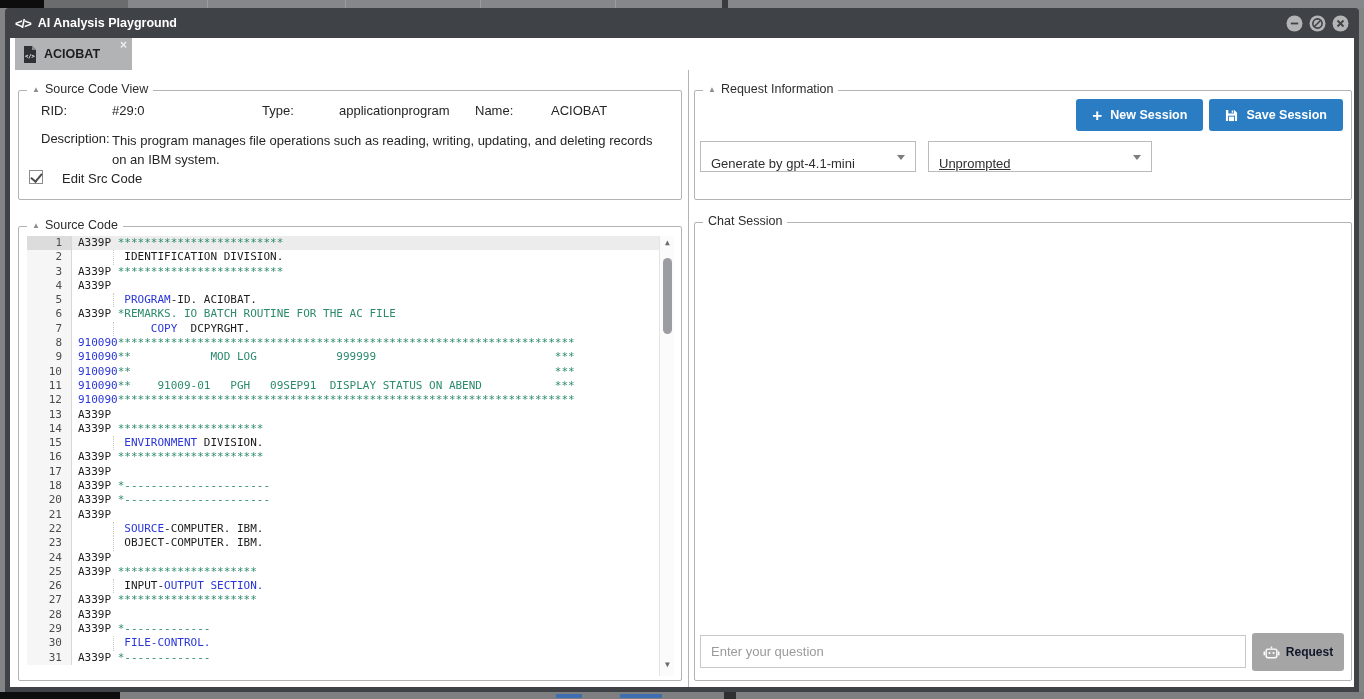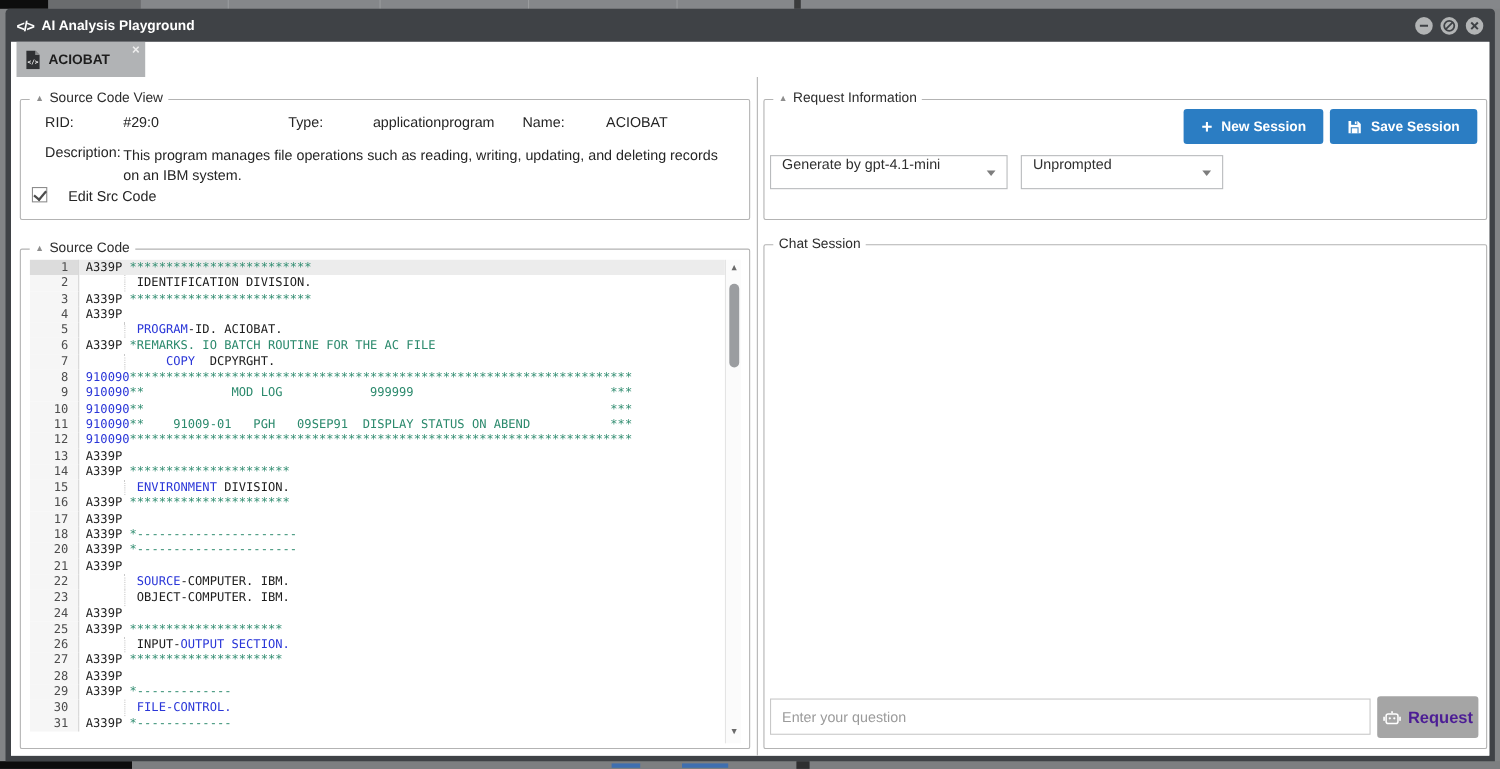--- a/index.html
+++ b/index.html
@@ -57,23 +57,23 @@
             border:solid #4c4c4c; border-width:0 2px 2px 0; transform:rotate(40deg); }
   .desc-val { position:absolute; left:93px; top:40px; width:548px; font-size:13px; color:#252525; line-height:19px; white-space:normal; }
 
   
   .ri-buttons { position:absolute; right:8px; top:8px; display:flex; gap:6px; }
   .blue-btn { height:32px; background:#2b7dc3; color:#fff; font-weight:bold; font-size:12.5px;
               border:none; border-radius:3px; display:flex; align-items:center; gap:8px;
               padding:0 16px; cursor:pointer; font-family:"Liberation Sans",sans-serif; }
   .plus-glyph { font-size:17px; font-weight:bold; line-height:17px; }
   .dropdown { position:absolute; top:50px; height:31px; background:#fff; border:1px solid #b9bbbd;
-              display:flex; align-items:flex-start; padding:0 10px; font-size:13px; color:#2f2f2f; cursor:pointer; }
+              display:flex; align-items:flex-end; padding:0 10px; font-size:13px; color:#2f2f2f; cursor:pointer; }
   #dd-model { left:5px;  width:216px; }
-  #dd-mode  { left:233px; width:184px; }
+  #dd-mode  { left:233px; width:224px;text-decoration:underline; }
   .dd-caret { position:absolute; right:10px; top:13px; width:0; height:0;
               border-left:4px solid transparent; border-right:4px solid transparent; border-top:5px solid #7d7d7d; }
 
   
   .editor { position:absolute; left:8px; top:9px; right:7px; bottom:4px; overflow:hidden;
             font-family:"DejaVu Sans Mono", monospace; font-size:11px; }
   .code-scroll { position:absolute; left:0; top:0; right:15px; bottom:0; overflow:hidden; }
   .crow { display:flex; height:14.3px; line-height:14.3px; white-space:pre; cursor:text; }
   .gut { flex:0 0 45px; width:45px; text-align:right; padding-right:9px; background:#f6f6f6;
          border-right:1px solid #d8d8d8; color:#4c4c4c; }
@@ -85,21 +85,21 @@
   .vscroll { position:absolute; right:0; top:0; bottom:0; width:15px; background:#fbfbfb; border-left:1px solid #e4e4e4; }
   .vs-arrow { position:absolute; left:0; width:15px; height:14px; text-align:center; font-size:8px; color:#6a6a6a; cursor:pointer; }
   .vs-up { top:2px; } .vs-down { bottom:2px; }
   .vs-thumb { position:absolute; left:3px; top:22px; width:9px; height:76px; background:#9b9da0; border-radius:5px; cursor:pointer; }
 
   
   .chat-input { position:absolute; left:5px; bottom:12px; width:546px; height:33px; border:1px solid #c8c8c8;
                 font-size:13px; color:#701a75; padding:0 10px; font-family:"Liberation Sans",sans-serif; outline:none; }
   .chat-input::placeholder { color:#9b9b9b; }
   .request-btn { position:absolute; right:7px; bottom:9px; width:92px; height:38px; background:#a5a5a5;
-                 border:none; border-radius:3px; color:#4c1d95; font-weight:bold; font-size:15px;
+                 border:none; border-radius:3px; color:#0f172a; font-weight:bold; font-size:12px;
                  display:flex; align-items:center; justify-content:center; gap:6px; cursor:pointer;
                  font-family:"Liberation Sans",sans-serif; }
 </style>
 </head>
 <body>
 
 <div class="bg-strip-top">
   <div class="blk"></div>
   <div class="seg" style="left:44px;width:84px;"></div>
   <div class="sep" style="left:207px;"></div>

